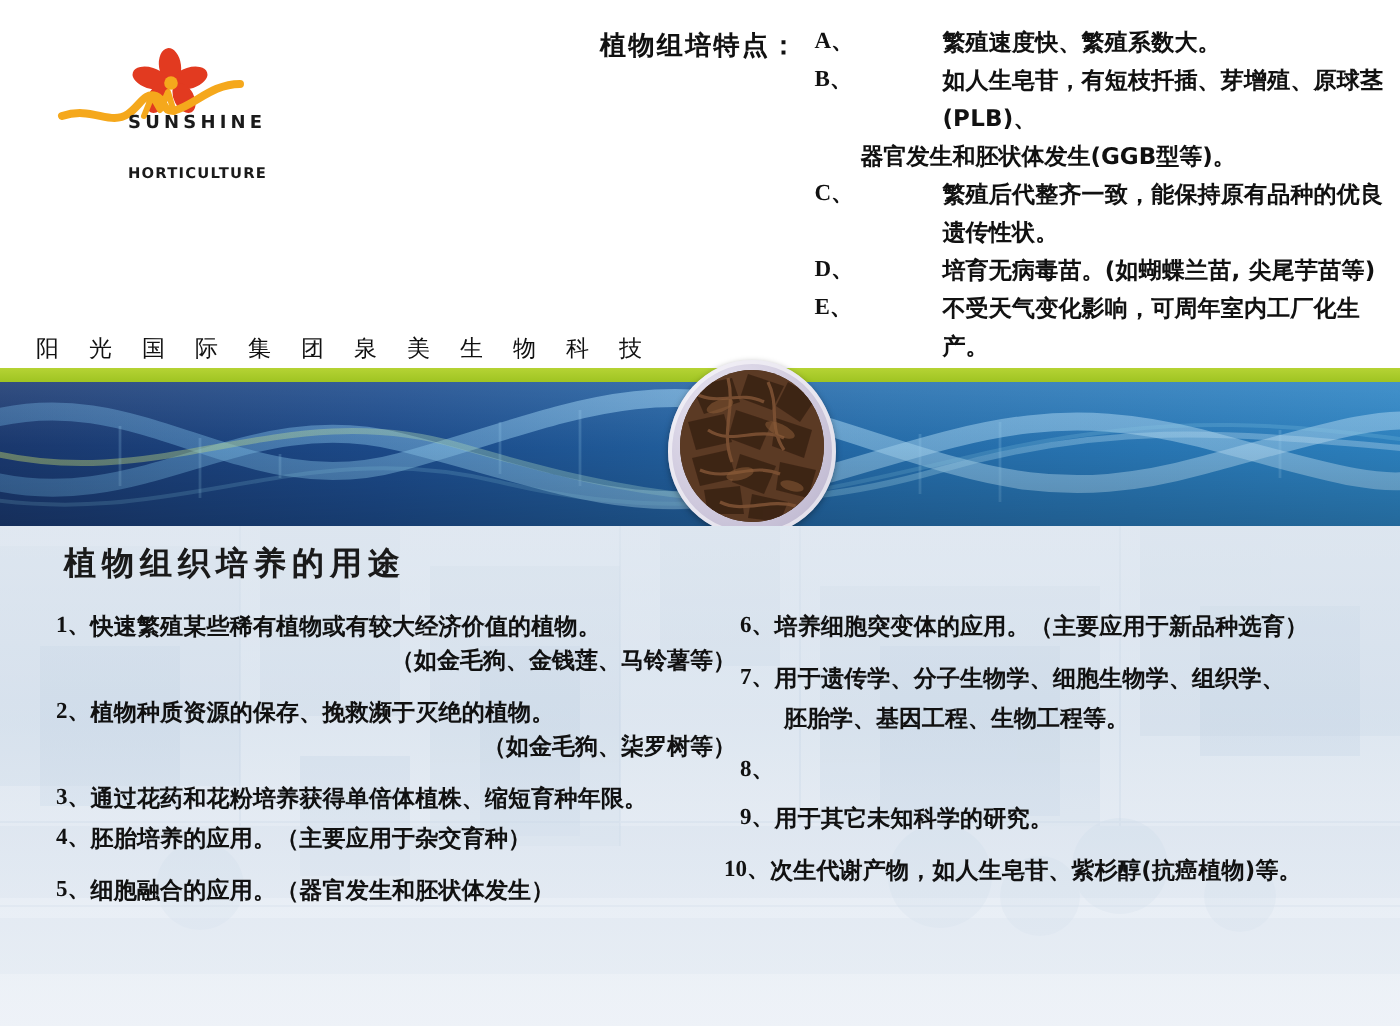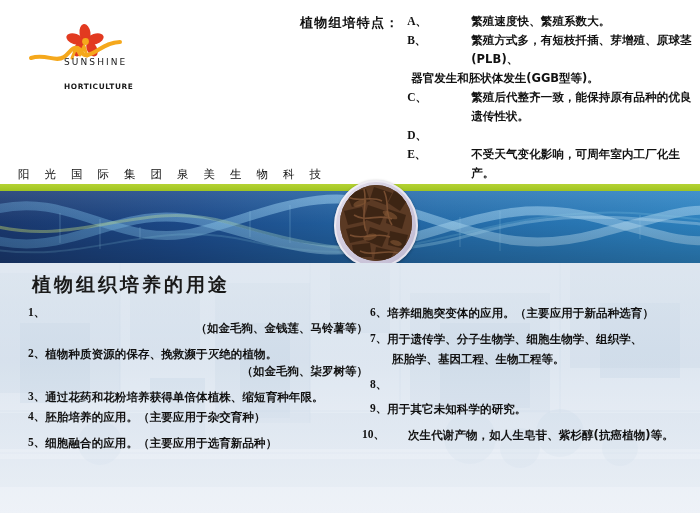--- a/index.html
+++ b/index.html
@@ -25,21 +25,21 @@
     white-space:nowrap;line-height:19px;
   }
   .feat-colon{font-size:13px;font-weight:bold;color:#111;line-height:19px;}
   .feat-list{margin-left:9px;flex:1;}
   .feat-item{display:flex;align-items:flex-start;line-height:19px;margin-bottom:0px;}
   .feat-key{
     font-size:11.5px;font-weight:bold;color:#111;width:16px;flex:0 0 16px;
     font-family:"Liberation Serif","DejaVu Serif",serif;
   }
   .feat-txt{font-size:11.5px;font-weight:bold;color:#111;letter-spacing:.1px;margin-left:48px;}
-  .feat-cont{font-size:11.5px;font-weight:bold;color:#111;margin-left:4px;line-height:19px;}
+  .feat-cont{font-size:11.5px;font-weight:bold;color:#111;margin-left:23px;line-height:19px;}
 
   
   .company{
     position:absolute;left:18px;top:167px;
     font-size:11.5px;color:#111;letter-spacing:15px;font-weight:500;
     white-space:nowrap;
   }
 
   
   .green-bar{position:absolute;left:0;top:184px;width:700px;height:7px;
@@ -63,21 +63,21 @@
   .dish-rim{position:absolute;left:0;top:0;width:84px;height:88px;border-radius:50%/52% 52% 48% 48%;
     border:2px solid rgba(255,255,255,.55);box-sizing:border-box;}
 
   
   .bottom{position:absolute;left:0;top:263px;width:700px;height:250px;overflow:hidden;
     background:linear-gradient(to bottom,#e8edf3 0%,#dfe7f0 35%,#e6ecf4 70%,#eef2f7 100%);}
   .bottom-photo{position:absolute;left:0;top:0;width:700px;height:250px;opacity:.55;}
   .bottom-wash{position:absolute;left:0;top:0;width:700px;height:250px;
     background:linear-gradient(to bottom,rgba(232,238,245,.55) 0%,rgba(226,234,244,.35) 40%,rgba(238,242,248,.65) 100%);}
 
-  .sec-title{position:absolute;left:32px;top:272px;font-size:19px;font-weight:bold;
+  .sec-title{position:absolute;left:32px;top:272px;font-size:16px;font-weight:bold;
     color:#1a1a1a;letter-spacing:3px;}
 
   .col{position:absolute;top:305px;}
   .col-left{left:28px;width:340px;}
   .col-right{left:370px;width:330px;}
   .uitem{display:flex;align-items:flex-start;margin-bottom:9px;}
   .unum{font-size:11.5px;font-weight:bold;color:#111;flex:0 0 auto;white-space:nowrap;
     font-family:"Liberation Serif","DejaVu Serif",serif;}
   .unum.wide{flex:0 0 auto;}
   .utxt{font-size:11.5px;font-weight:bold;color:#111;letter-spacing:.1px;line-height:17px;}
@@ -102,50 +102,51 @@
           <ellipse cx="51" cy="27" rx="5" ry="8" fill="#e23a20" transform="rotate(28 51 27)"></ellipse>
           <ellipse cx="64" cy="27" rx="5" ry="8" fill="#e23a20" transform="rotate(-28 64 27)"></ellipse>
           <circle cx="57.5" cy="19.5" r="3.4" fill="#f5a81c"></circle>
         </g>
         <g>
           <path d="M3 36 C18 31, 27 41, 36 35 C42 31, 44 24, 50 26 C55 28, 53 35, 60 33 C70 30, 78 20, 92 20" fill="none" stroke="#f5a81c" stroke-width="4" stroke-linecap="round"></path>
           <path d="M44 36 L48 26 L52 33 L56 24 L59 34" fill="none" stroke="#f5a81c" stroke-width="3" stroke-linecap="round" stroke-linejoin="round"></path>
         </g>
       </svg>
       <div style="position:absolute;left:36px;top:36px;line-height:8px;">
-        <div style="font-size:9px;font-weight:normal;letter-spacing:2.1px;color:#1a1a1a;">SUNSHINE</div>
+        <div style="font-size:9px;font-weight:bold;letter-spacing:2.1px;color:#1a1a1a;">SUNSHINE</div>
         <div style="font-size:7.4px;font-weight:bold;letter-spacing:.6px;color:#1a1a1a;margin-top:17px;">HORTICULTURE</div>
       </div>
     </div>
 
     <div class="features">
       <div class="feat-head-row">
         <div style="white-space:nowrap;">
           <span class="feat-title">植物组培特点</span><span class="feat-colon">：</span>
         </div>
         <div class="feat-list">
 
           <div class="feat-item">
             <span class="feat-key">A、</span>
             <span class="feat-txt">繁殖速度快、繁殖系数大。</span>
           </div>
 
           <div class="feat-item">
             <span class="feat-key">B、</span>
-            <span class="feat-txt">繁殖方式多，有短枝扦插、芽增殖、原球茎(PLB)、</span>
+            <span class="feat-txt">如人生皂苷，有短枝扦插、芽增殖、原球茎(PLB)、</span>
           </div>
           <div class="feat-cont">器官发生和胚状体发生(GGB型等)。</div>
 
           <div class="feat-item">
             <span class="feat-key">C、</span>
             <span class="feat-txt">繁殖后代整齐一致，能保持原有品种的优良遗传性状。</span>
           </div>
 
           <div class="feat-item">
             <span class="feat-key">D、</span>
+            <span class="feat-txt">培育无病毒苗。(如蝴蝶兰苗, 尖尾芋苗等)</span>
           </div>
 
           <div class="feat-item">
             <span class="feat-key">E、</span>
             <span class="feat-txt">不受天气变化影响，可周年室内工厂化生产。</span>
           </div>
 
           <div class="feat-item">
             <span class="feat-key">F、</span>
             <span class="feat-txt">马铃薯等。</span>
@@ -287,20 +288,21 @@
     </svg>
     <div class="bottom-wash"></div>
   </div>
 
   <div class="sec-title">植物组织培养的用途</div>
 
   <div class="col col-left">
 
     <div class="uitem uitem-tight">
       <span class="unum">1、</span>
+      <span class="utxt">快速繁殖某些稀有植物或有较大经济价值的植物。</span>
     </div>
     <div class="usub">（如金毛狗、金钱莲、马铃薯等）</div>
 
     <div class="uitem uitem-tight">
       <span class="unum">2、</span>
       <span class="utxt">植物种质资源的保存、挽救濒于灭绝的植物。</span>
     </div>
     <div class="usub">（如金毛狗、柒罗树等）</div>
 
     <div class="uitem uitem-tight">
@@ -308,21 +310,21 @@
       <span class="utxt">通过花药和花粉培养获得单倍体植株、缩短育种年限。</span>
     </div>
 
     <div class="uitem">
       <span class="unum">4、</span>
       <span class="utxt">胚胎培养的应用。（主要应用于杂交育种）</span>
     </div>
 
     <div class="uitem">
       <span class="unum">5、</span>
-      <span class="utxt">细胞融合的应用。（主要应用于选育新品种）</span>
+      <span class="utxt">细胞融合的应用。（器官发生和胚状体发生）</span>
     </div>
   </div>
 
   <div class="col col-right">
 
     <div class="uitem">
       <span class="unum">6、</span>
       <span class="utxt">培养细胞突变体的应用。（主要应用于新品种选育）</span>
     </div>
 
@@ -334,19 +336,19 @@
 
     <div class="uitem">
       <span class="unum">8、</span>
     </div>
 
     <div class="uitem">
       <span class="unum">9、</span>
       <span class="utxt">用于其它未知科学的研究。</span>
     </div>
 
-    <div class="uitem" style="margin-left:-8px;gap:23px;">
+    <div class="uitem" style="margin-left:-8px;">
       <span class="unum wide">10、</span>
       <span class="utxt">次生代谢产物，如人生皂苷、紫杉醇(抗癌植物)等。</span>
     </div>
   </div>
 
 </div>
 
 </body></html>

